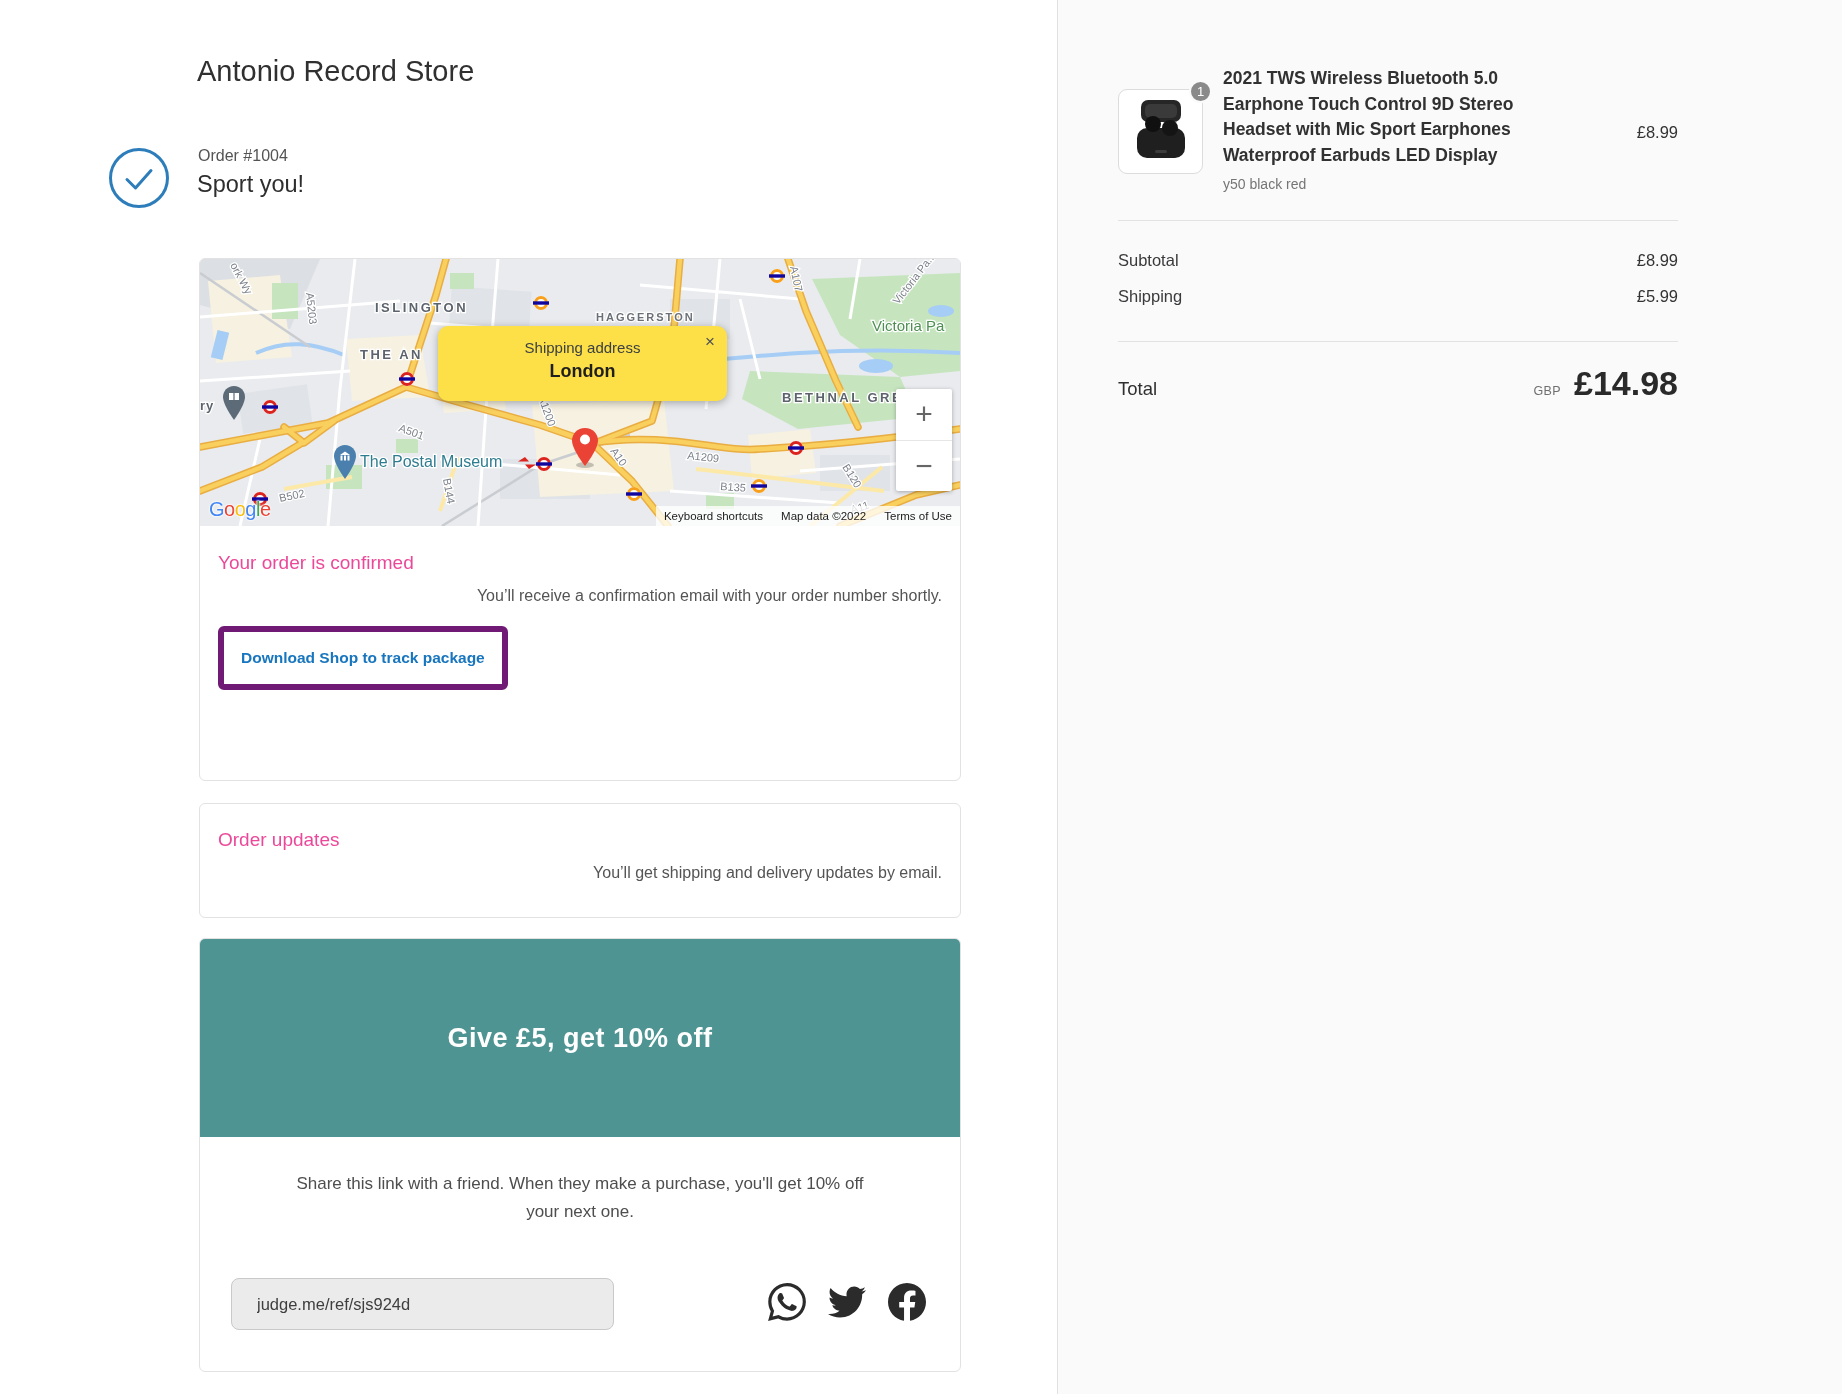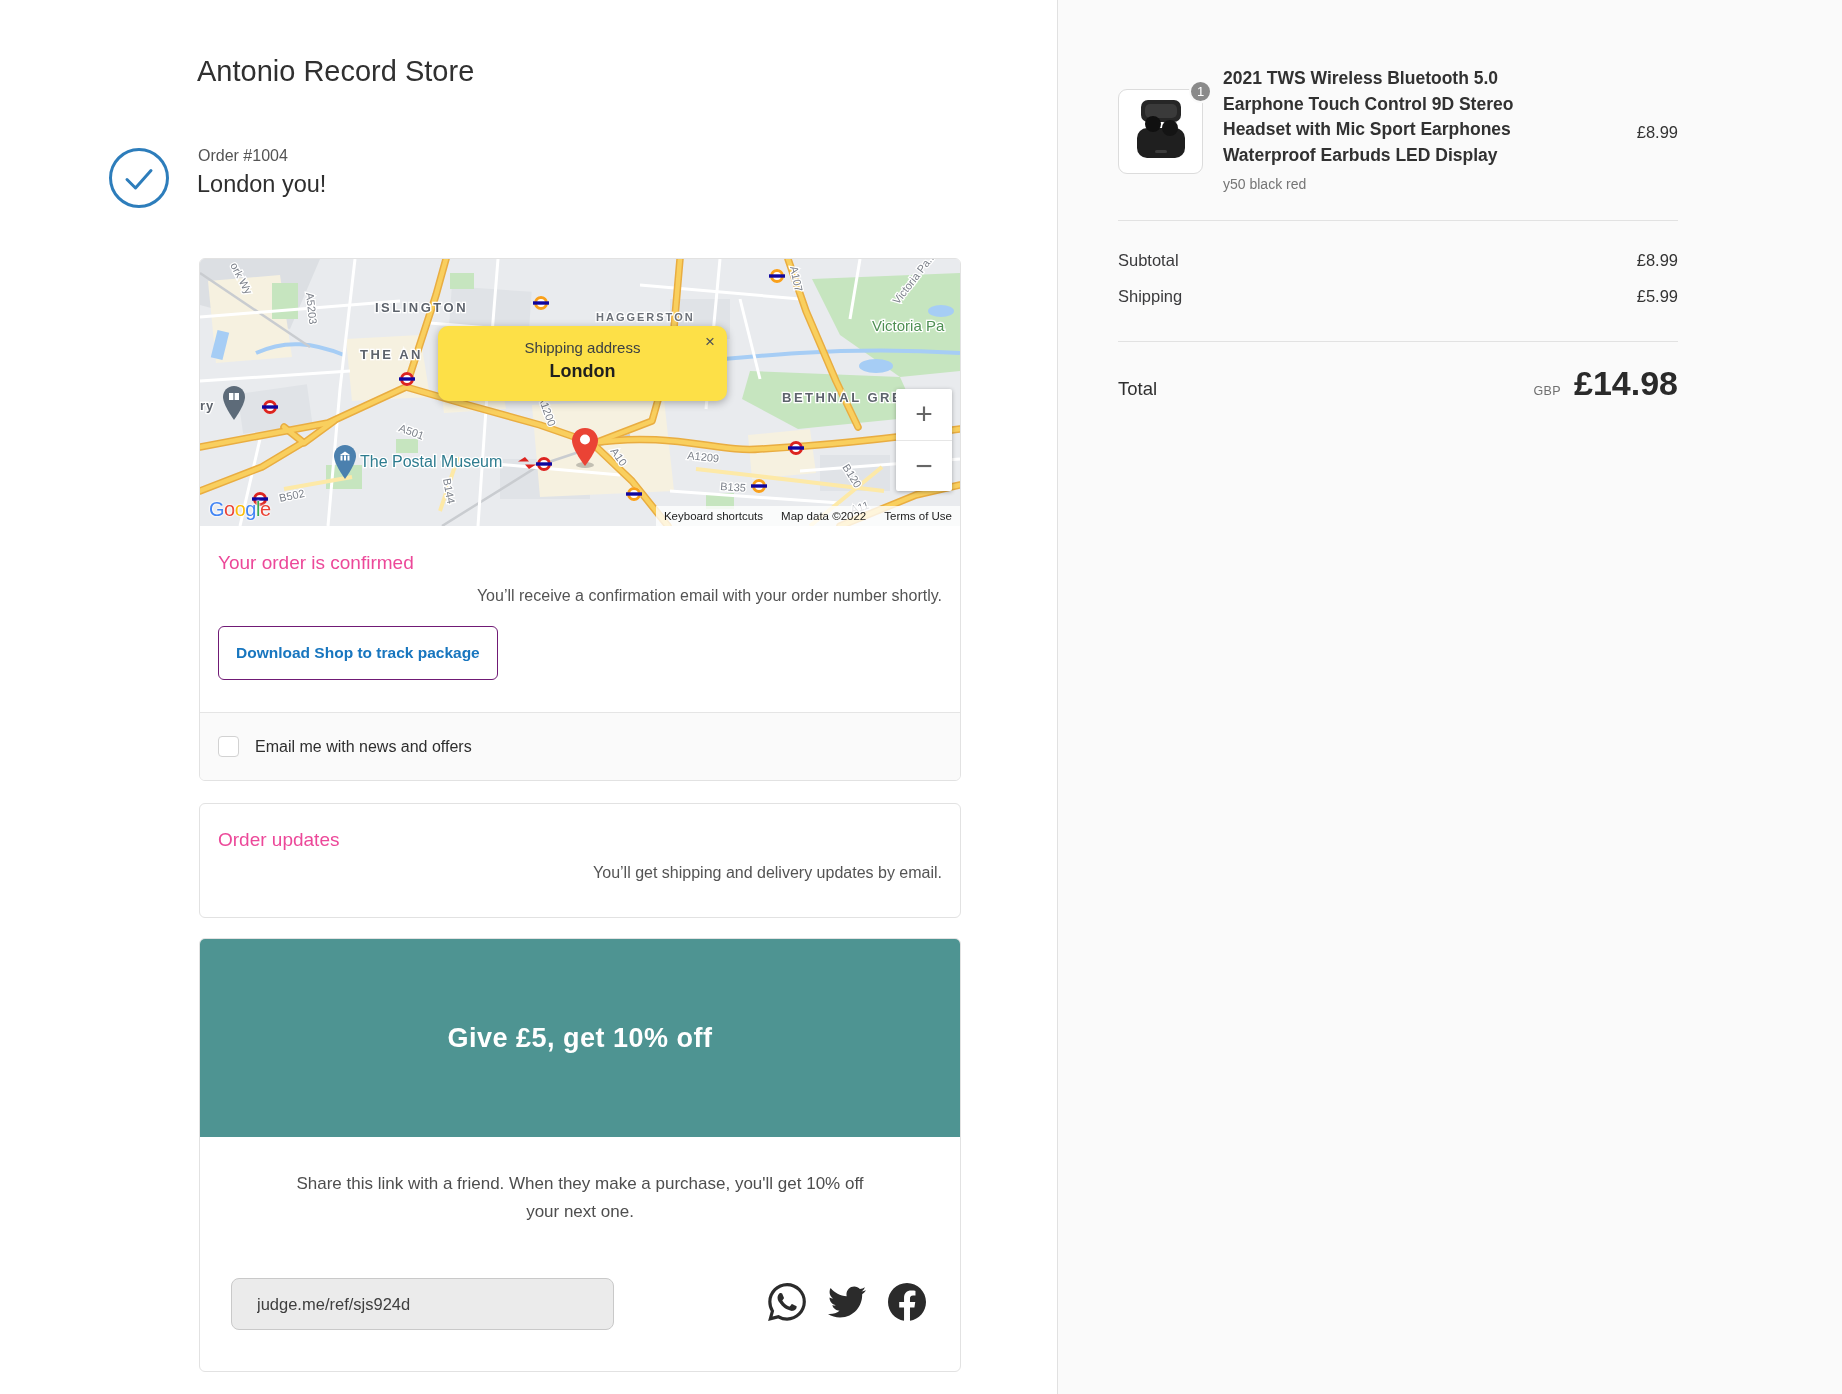--- a/index.html
+++ b/index.html
@@ -39,21 +39,21 @@
     color:#666;background:none;border:none;font-family:"Liberation Sans",sans-serif;cursor:pointer;}
   .zoom-ctl .zb:first-child{border-bottom:1px solid #e6e6e6;}
   .g-logo{position:absolute;left:9px;bottom:5px;font-size:20px;font-weight:500;letter-spacing:-.5px;
     text-shadow:0 0 2px #fff,0 0 2px #fff,0 0 3px #fff;}
   .attr-bar{position:absolute;right:0;bottom:0;height:20px;background:rgba(255,255,255,.78);
     display:flex;align-items:center;font-size:11.5px;color:#1c1c1c;padding:0 8px;gap:18px;white-space:nowrap;}
 
   .confirm-pad{padding:26px 18px 0 18px;}
   .sec-title{font-size:19px;color:#ec4899;}
   .sec-body{margin-top:13px;font-size:16px;color:#545454;text-align:right;}
-  .track-btn{margin-top:21px;display:inline-block;background:#fff;border:1px solid #701a75;border-radius:6px;
+  .track-btn{margin-top:21px;display:inline-block;background:#fff;border:6px solid #701a75;border-radius:6px;
     padding:17px 17px;font-size:15.5px;font-weight:bold;color:#1876bf;cursor:pointer;font-family:"Liberation Sans",sans-serif;}
   .news-strip{position:absolute;left:0;right:0;bottom:0;height:68px;background:#fafafa;
     border-top:1px solid #e5e5e5;border-radius:0 0 5px 5px;display:flex;align-items:center;padding:0 18px;}
   .cbx{appearance:none;-webkit-appearance:none;width:21px;height:21px;border:1.5px solid #d2d2d2;
     border-radius:4px;background:#fff;margin:0;cursor:pointer;}
   .cbx-label{margin-left:16px;font-size:16px;color:#2e2e2e;}
 
   
   .ref-banner{height:198px;background:#4e9492;border-radius:5px 5px 0 0;
     display:flex;align-items:center;justify-content:center;}
@@ -94,21 +94,21 @@
 <div class="main">
   <div class="store-title">Antonio Record Store</div>
 
   <div class="check-badge">
     <svg viewBox="0 0 62 62" width="62" height="62">
       <circle cx="31" cy="31" r="28.5" fill="none" stroke="#2d7dbb" stroke-width="3"></circle>
       <path d="M19 32.5 L27.5 41 L43 23.5" fill="none" stroke="#2d7dbb" stroke-width="3" stroke-linecap="round" stroke-linejoin="round"></path>
     </svg>
   </div>
   <div class="order-label">Order #1004</div>
-  <div class="thank-you">London you!</div>
+  <div class="thank-you">Sport you!</div>
 
   <div class="card card1">
     <div class="map-wrap">
       <svg class="map-svg" viewBox="0 0 760 267" width="760" height="267">
         <rect width="760" height="267" fill="#e9ebee"></rect>
         <g fill="#e0e3e7">
           <rect x="40" y="130" width="70" height="40" transform="rotate(-8 75 150)"></rect>
           <rect x="250" y="30" width="80" height="50" transform="rotate(4 290 55)"></rect>
           <rect x="470" y="40" width="60" height="40"></rect>
           <rect x="300" y="200" width="90" height="40"></rect>
@@ -302,24 +302,20 @@
         <span>Terms of Use</span>
       </div>
     </div>
 
     <div class="confirm-pad">
       <div class="sec-title">Your order is confirmed</div>
       <div class="sec-body">You’ll receive a confirmation email with your order number shortly.</div>
       <button class="track-btn">Download Shop to track package</button>
     </div>
 
-    <div class="news-strip">
-      <input type="checkbox" class="cbx" style="">
-      <span class="cbx-label">Email me with news and offers</span>
-    </div>
   </div>
 
   <div class="card card2">
     <div class="sec-title">Order updates</div>
     <div class="sec-body">You’ll get shipping and delivery updates by email.</div>
   </div>
 
   <div class="card card3">
     <div class="ref-banner">
       <div class="h">Give £5, get 10% off</div>

